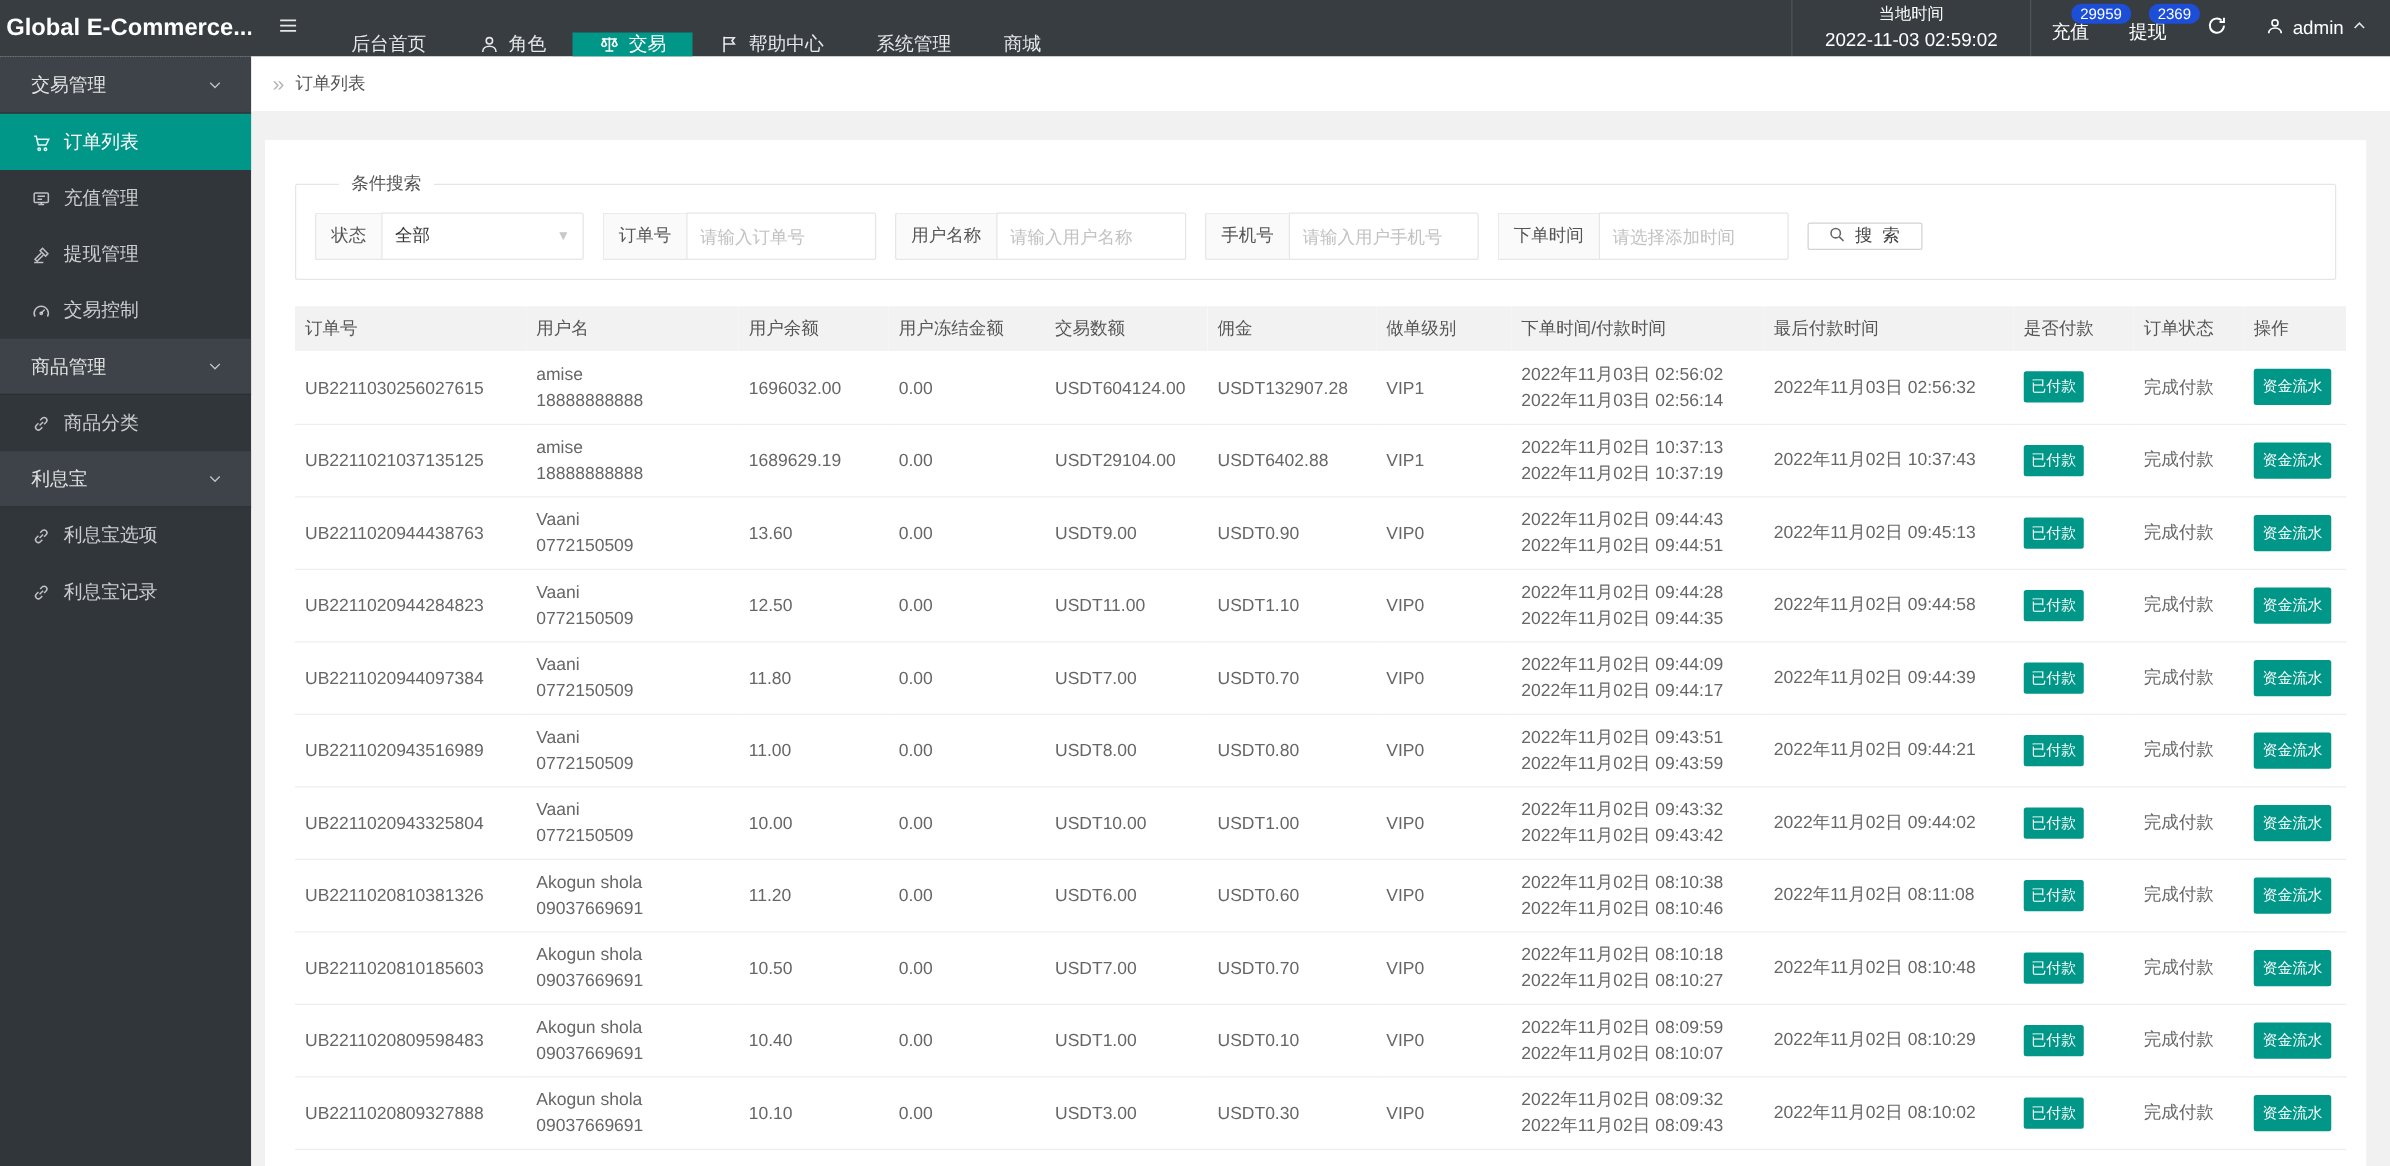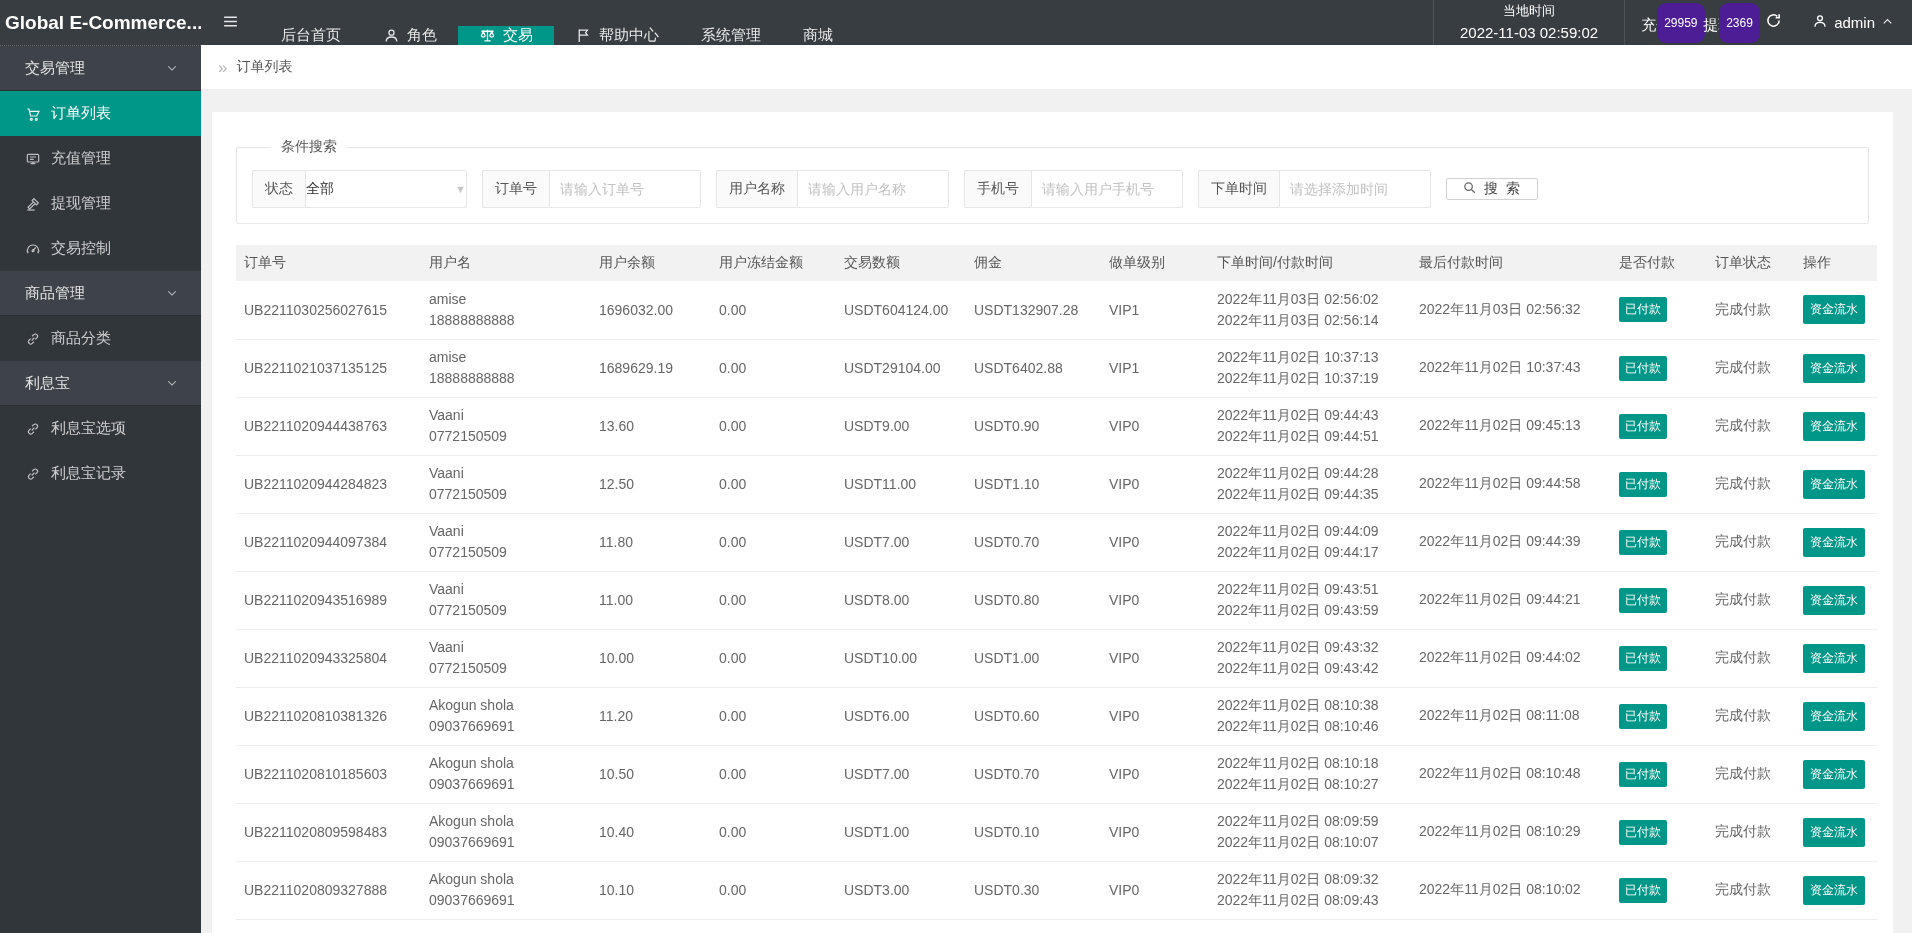--- a/index.html
+++ b/index.html
@@ -16,22 +16,22 @@
   .nav-item svg{width:17px;height:17px;flex:0 0 auto}
   .nav-menu{display:flex;align-items:flex-end}
   .nav-right{margin-left:auto;display:flex;align-items:stretch}
   .time-block{display:flex;flex-direction:column;justify-content:center;align-items:center;
     padding:0 26px;border-left:1px solid rgba(255,255,255,.12);border-right:1px solid rgba(255,255,255,.12);
     line-height:1.55}
   .time-block .t1{font-size:13px}
   .time-block .t2{font-size:15px}
   .badge-item{position:relative;display:flex;align-items:flex-end;padding:0 16px 10px;
     font-size:15px;cursor:pointer}
-  .badge-item .count{position:absolute;top:3px;left:calc(50% + 1px);background:#4c1d95;color:#fff;
-    font-size:12px;line-height:16px;padding:12px 7px;border-radius:9px;white-space:nowrap}
+  .badge-item .count{position:absolute;top:3px;left:calc(50% + 1px);background:#1d4ed8;color:#fff;
+    font-size:12px;line-height:16px;padding:0 7px;border-radius:9px;white-space:nowrap}
   .iconbtn{display:flex;align-items:center;padding:0 16px;cursor:pointer}
   .iconbtn svg{width:17px;height:17px}
   .user-item{display:flex;align-items:center;gap:6px;padding:0 18px 0 14px;font-size:15px;cursor:pointer}
   .user-item svg{width:16px;height:16px}
   .user-item .chev svg{width:13px;height:13px;opacity:.85}
   
   .sidebar{position:absolute;top:45px;left:0;bottom:0;width:201px;background:#31363b;
     border-top:1px dotted rgba(255,255,255,.25)}
   .side-group-title{height:45px;display:flex;align-items:center;justify-content:space-between;
     padding:0 22px 0 25px;background:#3d4348;color:rgba(255,255,255,.85);font-size:15px;cursor:pointer;
@@ -54,21 +54,21 @@
   fieldset.search-field legend{margin-left:19px;padding:0 10px;font-size:14px;color:#555}
   .filters{display:flex;align-items:center;gap:15px;margin-top:2px}
   #fields-box{display:flex;align-items:center;gap:15px}
   .fgroup{display:flex;align-items:stretch;height:38px}
   .flabel{display:flex;align-items:center;padding:4px 12px;background:#fafafa;border:1px solid #e6e6e6;
     border-right:none;border-radius:2px 0 0 2px;font-size:14px;color:#555;white-space:nowrap}
   .finput{height:38px;border:1px solid #e6e6e6;border-radius:0 2px 2px 0;padding:0 10px;
     font-size:14px;color:#333;width:152px;outline:none;font-family:inherit}
   .finput::placeholder{color:#c2c2c2}
   .fselect{display:flex;align-items:center;justify-content:space-between;width:162px;
-    border:1px solid #e6e6e6;border-radius:0 2px 2px 0;padding:0 0;font-size:14px;color:#333;
+    border:1px solid #e6e6e6;border-radius:0 2px 2px 0;padding:0 10px;font-size:14px;color:#333;
     background:#fff;cursor:pointer}
   .sel-arrow{color:#c8c8c8;font-size:11px}
   .search-btn{height:22px;display:flex;align-items:center;gap:7px;background:#fff;
     border:1px solid #d2d2d2;border-radius:2px;padding:0 15px;font-size:14px;color:#444;
     cursor:pointer;font-family:inherit;letter-spacing:2px}
   .search-btn svg{width:15px;height:15px;color:#666}
   
   .tablewrap{margin-top:21px}
   table{width:100%;border-collapse:collapse;table-layout:fixed}
   thead th{background:#f2f2f2;height:36px;font-weight:normal;text-align:left;font-size:14px;

